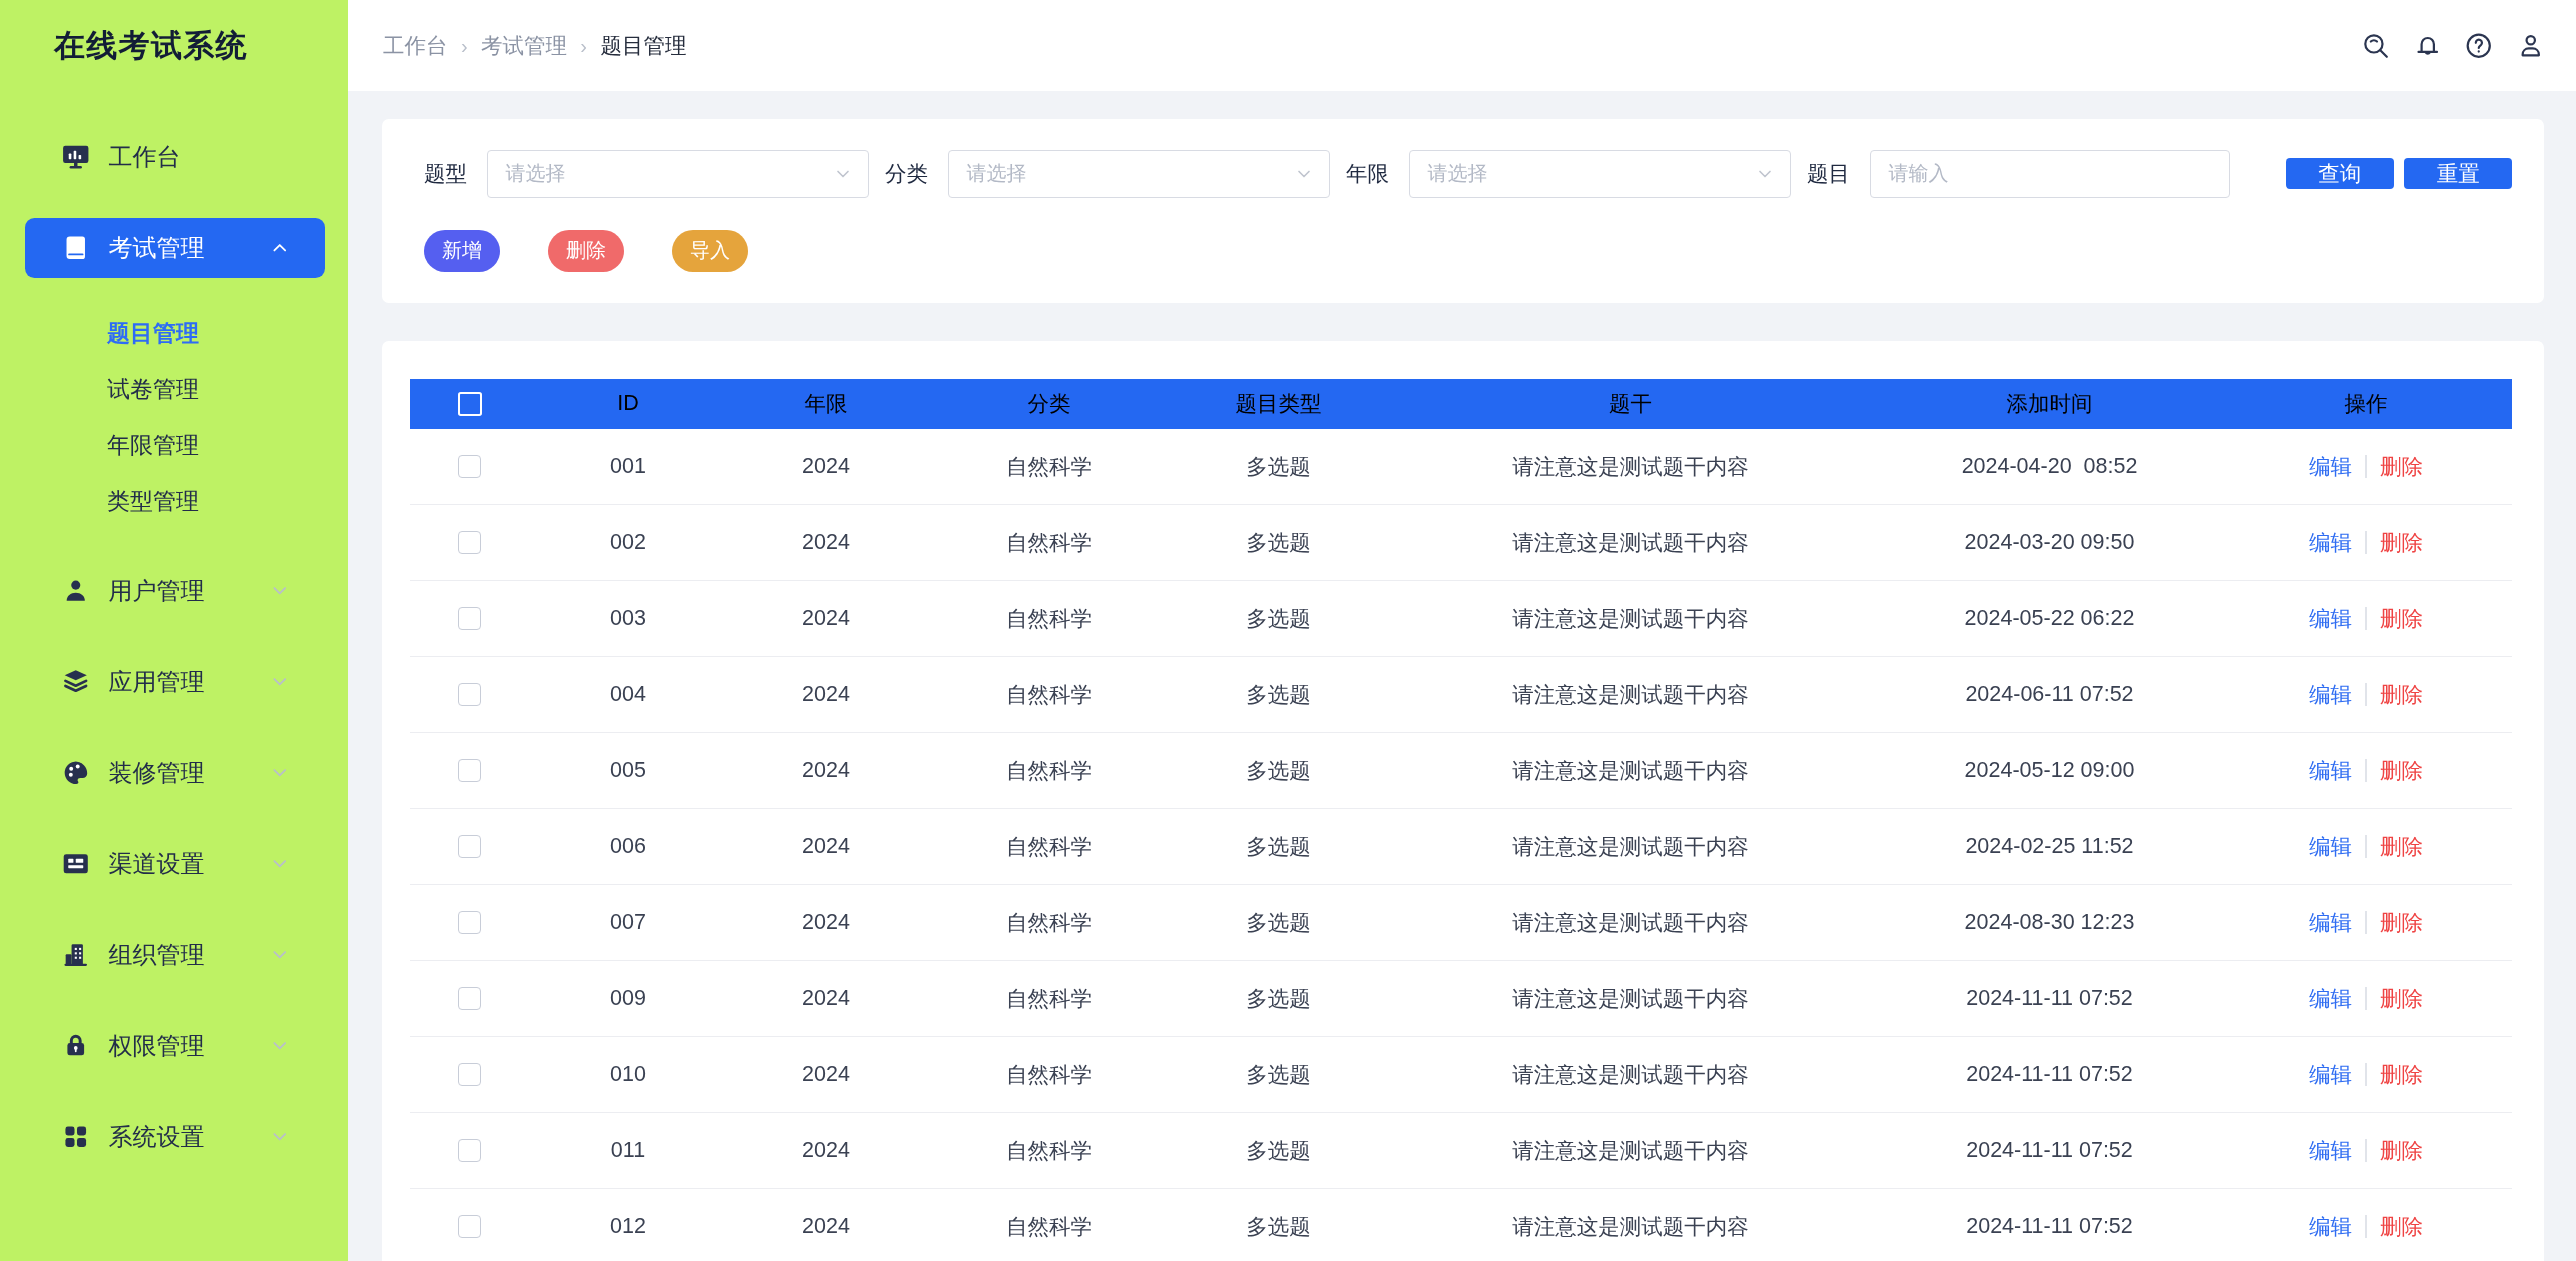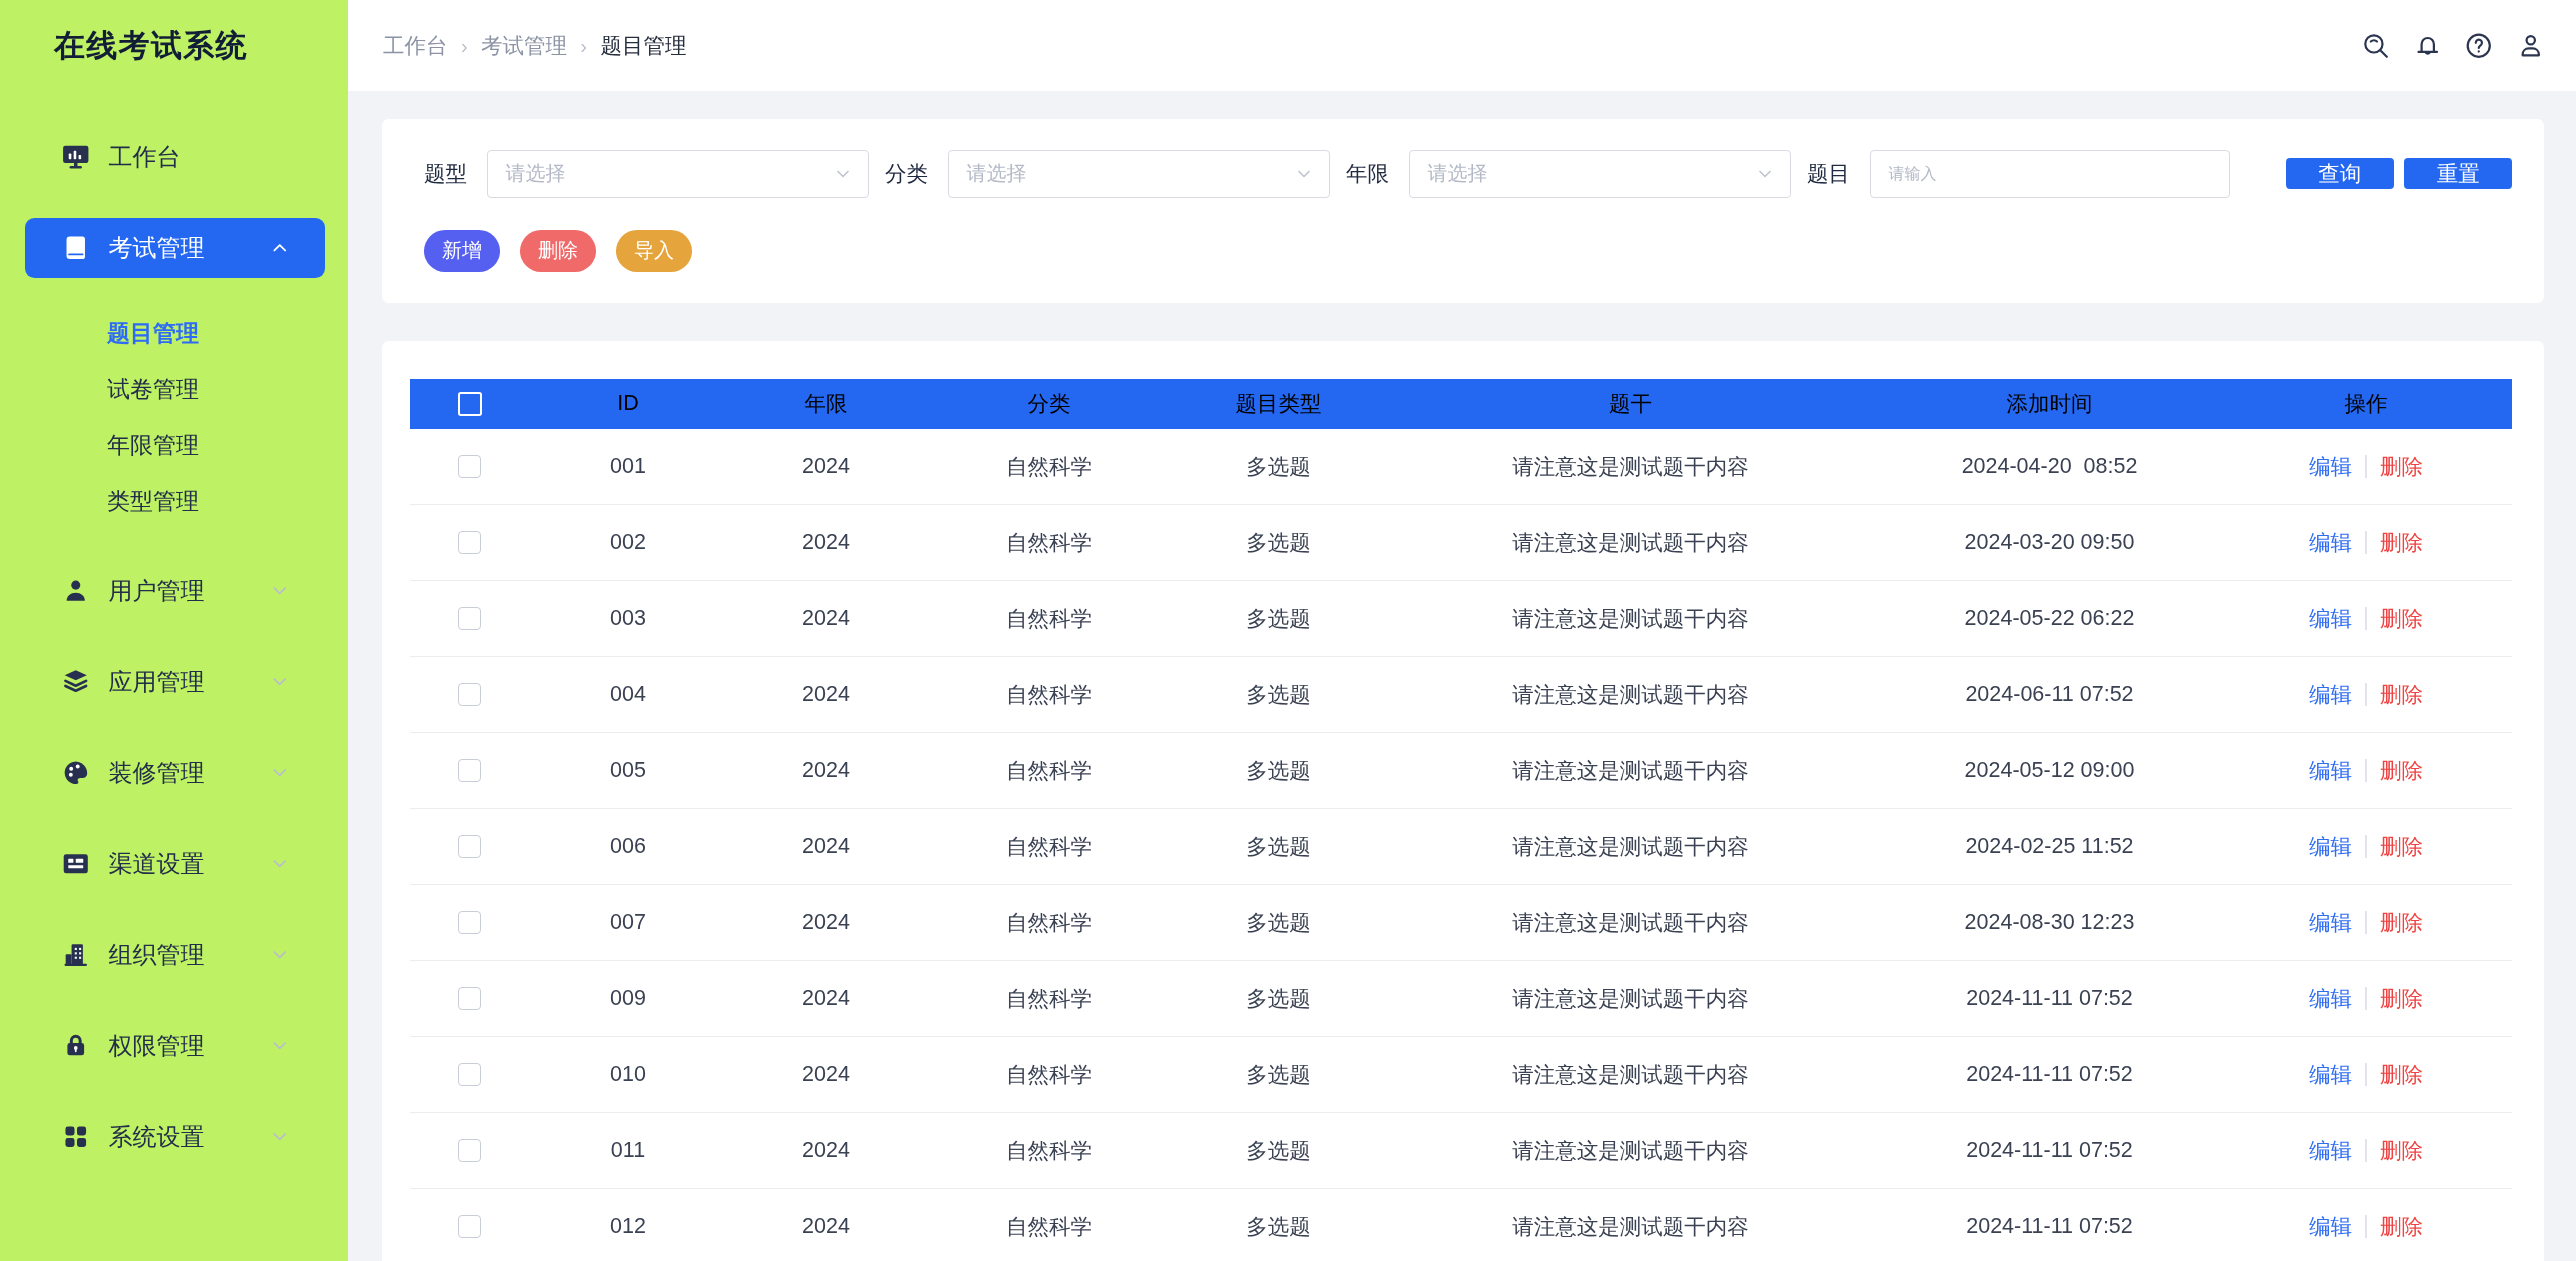--- a/index.html
+++ b/index.html
@@ -43,27 +43,27 @@
   
   .filter-card{background:#fff;border-radius:6.7px;height:184px;box-sizing:border-box;padding:31px 32px 0 42px;}
   .filter-row{display:flex;align-items:center;}
   .f-group{display:flex;align-items:center;margin-right:16px;}
   .f-label{font-size:21.5px;color:#1f2940;margin-right:20px;white-space:nowrap;}
   .select{width:382px;height:48px;border:1.3px solid #d8dbe3;border-radius:4px;background:#fff;
           display:flex;align-items:center;padding:0 14.8px 0 17.4px;box-sizing:border-box;cursor:pointer;}
   .select .ph{flex:1;font-size:20px;color:#b3b9c6;}
   .select svg{width:20px;height:20px;stroke:#c0c5cf;fill:none;stroke-width:2;}
   .f-input{width:360px;height:48px;border:1.3px solid #d8dbe3;border-radius:4px;box-sizing:border-box;
-           padding:0 17.4px;font-size:16px;color:#333;outline:none;font-family:inherit;}
+           padding:0 17.4px;font-size:20px;color:#333;outline:none;font-family:inherit;}
   .f-input::placeholder{color:#b3b9c6;}
   .btn{height:31px;width:113px;border:none;border-radius:4px;background:#2468f2;color:#fff;
        font-size:21.5px;cursor:pointer;font-family:inherit;}
   .btn-query{margin-left:48px;}
   .btn-reset{margin-left:10.7px;}
-  .action-row{margin-top:32px;display:flex;gap:20px;}
+  .action-row{margin-top:32px;display:flex;gap:48px;}
   .pill{height:42px;border:none;border-radius:21px;padding:0 18px;color:#fff;font-size:20px;
         cursor:pointer;font-family:inherit;}
   .pill-add{background:#555ff0;}
   .pill-del{background:#f06a6a;}
   .pill-imp{background:#e5a43c;}
 
   
   .table-card{margin-top:38px;background:#fff;border-radius:6.7px 6.7px 0 0;padding:38px 32px 0 28px;height:883px;box-sizing:content-box;}
   .grid-row{display:grid;grid-template-columns:119px 198px 198px 248px 211px 493px 345px 288px;align-items:center;}
   .thead{background:#2468f2;height:50px;color:#000000;font-size:21.5px;}

